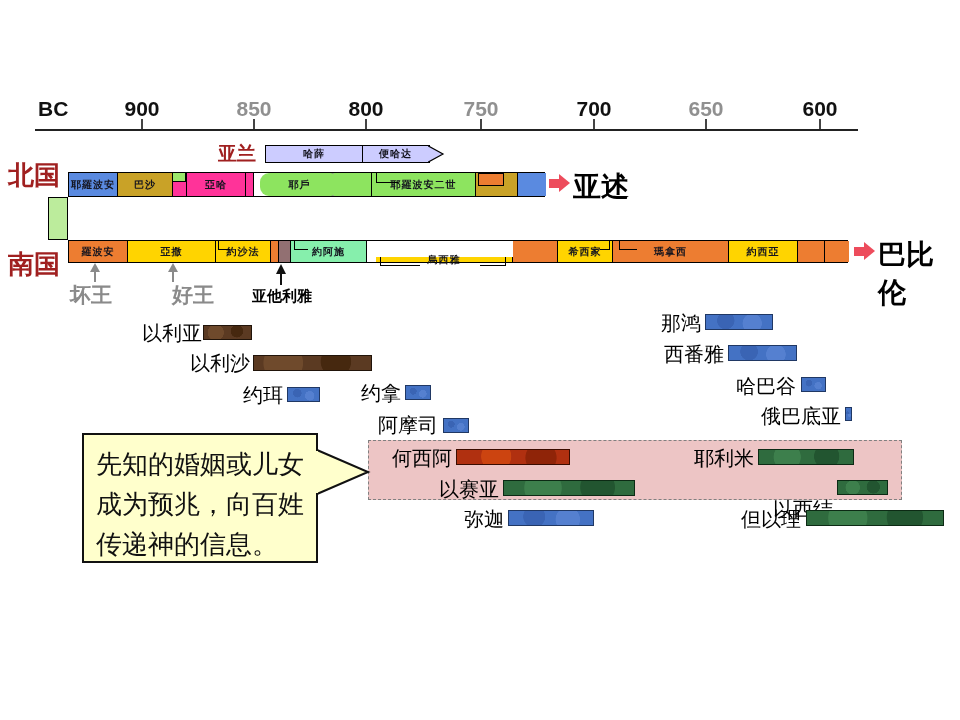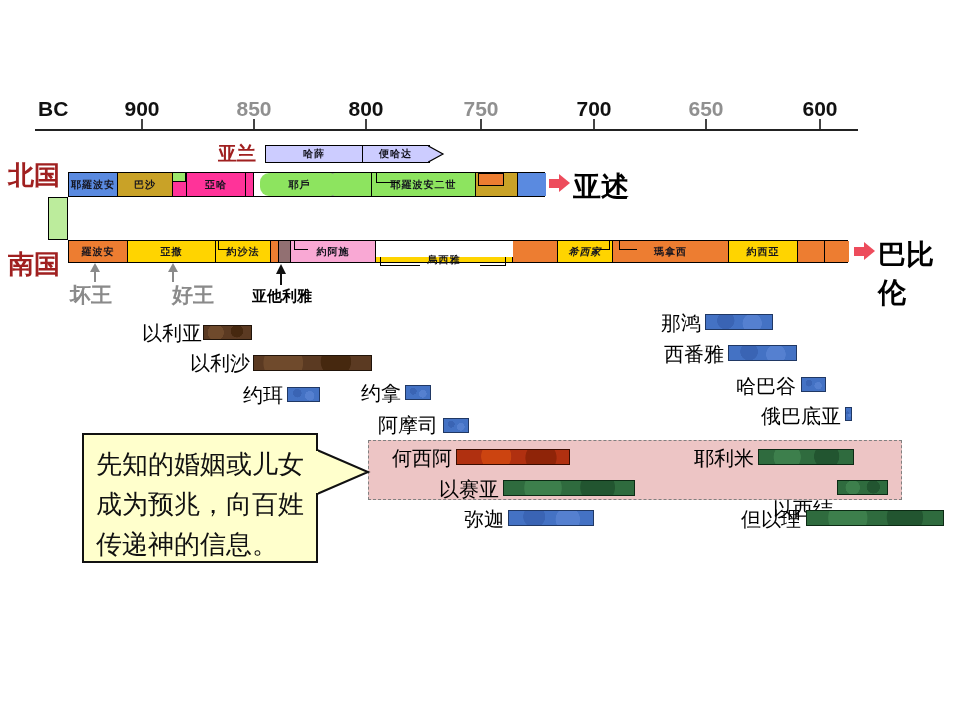--- a/index.html
+++ b/index.html
@@ -138,31 +138,31 @@
       </div>
     <div class="seg" style="left:59px;width:88px;background:#FFD400;">
         <span>亞撒</span>
       </div>
     <div class="seg" style="left:147px;width:55px;background:#FFD400;">
       <span>約沙法</span>
       <div class="bracket" style="left:2px;top:0;width:12px;height:9px;"></div>
     </div>
     <div class="seg" style="left:202px;width:8px;background:#ED7D31;"></div>
     <div class="seg" style="left:210px;width:12px;background:#927072;"></div>
-    <div class="seg" style="left:222px;width:85px;background:#f9a8d4;">
+    <div class="seg" style="left:222px;width:76px;background:#86efac;">
       <span>約阿施</span>
       <div class="bracket" style="left:3px;top:0;width:14px;height:9px;"></div>
     </div>
     <div class="seg" style="left:307px;width:137px;background:#FFD400;margin-top:16px;">
       <span>烏西雅</span>
       <div class="bracket" style="left:4px;top:0;width:40px;height:9px;"></div>
       <div class="bracket rt" style="right:6px;top:0;width:26px;height:9px;"></div>
     </div>
     <div class="seg" style="left:444px;width:45px;background:#ED7D31;"></div>
-    <div class="seg" style="left:489px;width:55px;background:#FFD400;font-style:italic;">
+    <div class="seg" style="left:489px;width:55px;background:#FFD400;">
       <span>希西家</span>
       <div class="bracket rt" style="right:2px;top:0;width:10px;height:9px;"></div>
     </div>
     <div class="seg" style="left:544px;width:116px;background:#ED7D31;">
       <span>瑪拿西</span>
       <div class="bracket" style="left:6px;top:0;width:18px;height:9px;"></div>
     </div>
     <div class="seg" style="left:660px;width:69px;background:#FFD400;">
         <span>約西亞</span>
       </div>

